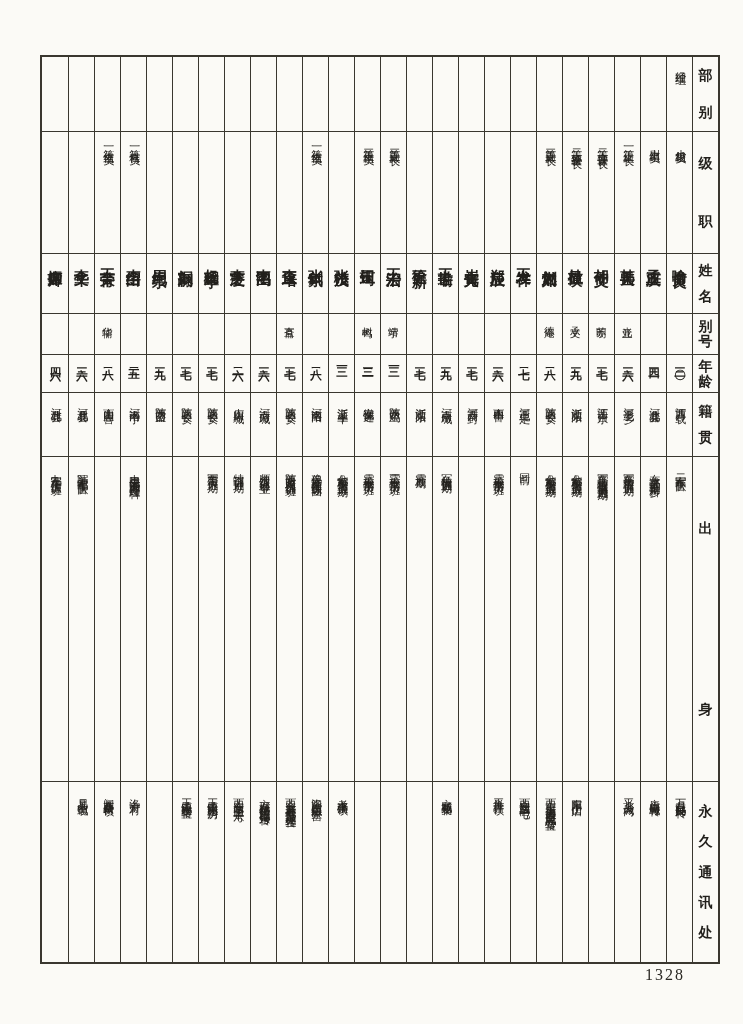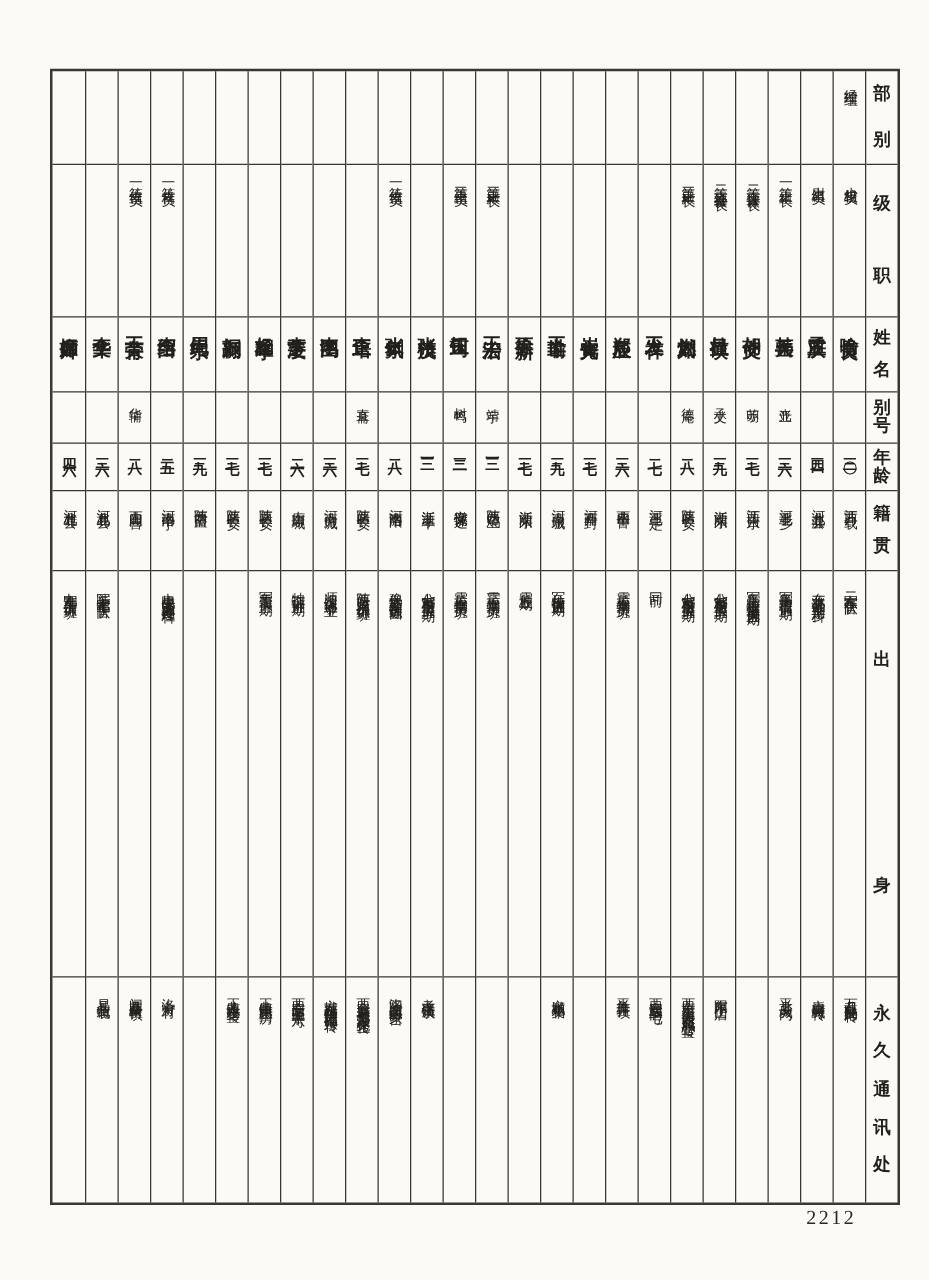--- a/index.html
+++ b/index.html
@@ -812,15 +812,15 @@
         </div>
     <div class="cell cell-origin">
           <span class="vt">九十军军需训练班</span>
         </div>
     <div class="cell cell-addr">
           <span class="vt"></span>
         </div>
   </div>
 </div>
 
-  <div class="page-number">2212</div>
+  <div class="page-number">1328</div>
 
 </div>
 
 </body></html>

